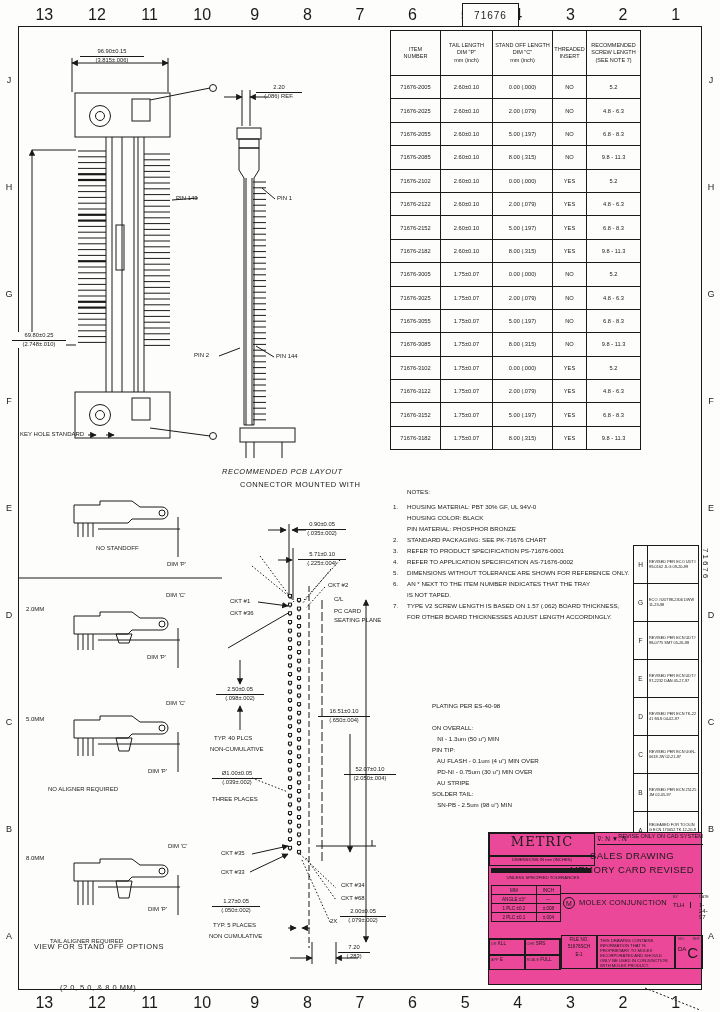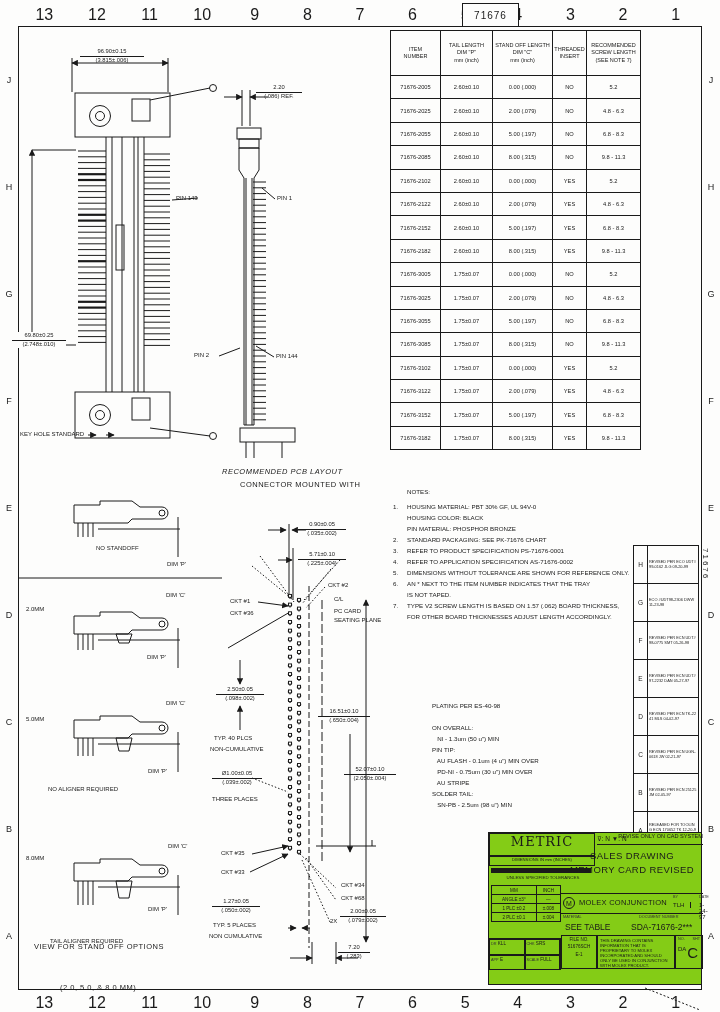--- a/index.html
+++ b/index.html
@@ -30,21 +30,21 @@
   #notes .nn{width:14px;flex:none;}
   #plating{position:absolute;left:432px;top:700px;width:210px;font-size:6.2px;}
   #plating div{line-height:11px;white-space:pre;}
   
   #revs{position:absolute;left:633px;top:545px;width:66px;border-collapse:collapse;border:1.2px solid #1a1a1a;}
   #revs td{border:0.9px solid #1a1a1a;padding:0;}
   #revs .rl{width:13px;font-size:6.5px;text-align:center;}
   #revs .rd{font-size:3.9px;line-height:1.25;padding:1px;word-break:break-all;white-space:normal;height:35px;}
   #revs .rh td{font-size:4.6px;text-align:center;height:12px;}
   
-  #tb{position:absolute;left:488px;top:832px;width:214px;height:153px;border:1.4px solid #1a1a1a;box-sizing:border-box;background:#84cc16;}
+  #tb{position:absolute;left:488px;top:832px;width:214px;height:153px;border:1.4px solid #1a1a1a;box-sizing:border-box;background:#ec4899;}
   #tb *{box-sizing:border-box;}
   .tbx{position:absolute;border:0.9px solid #1a1a1a;}
   .metric{font-family:"DejaVu Serif",serif;font-size:13px;text-align:center;letter-spacing:1px;}
   .tolt{border-collapse:collapse;position:absolute;}
   .tolt td{border:0.8px solid #1a1a1a;font-size:4.6px;text-align:center;padding:0 1px;height:9px;}
   .title-lines{position:absolute;text-align:center;font-size:9.5px;line-height:1.45;letter-spacing:.4px;width:100%;}
   .tiny{font-size:4.2px;line-height:1.2;}
   .lab{font-size:3.8px;color:#333;}
   .dots{position:absolute;width:8px;
         background-image:radial-gradient(circle at 4px 4px,#fdfdfc 0.8px,#1a1a1a 1.1px 2.2px,transparent 2.6px);
@@ -821,26 +821,20 @@
 
     <div style="position:absolute;left:72px;top:60px;width:142px;height:20px;border-top:0.9px solid #1a1a1a;">
       <span style="position:absolute;left:2px;top:3px;width:12px;height:12px;border:1.2px solid #1a1a1a;border-radius:50%;font-size:7px;text-align:center;line-height:12px;">M</span>
       <span style="position:absolute;left:18px;top:4px;font-size:7.5px;letter-spacing:.3px;">MOLEX CONJUNCTION</span>
       <span class="lab" style="position:absolute;left:112px;top:1px;">BY</span>
       <span style="position:absolute;left:112px;top:8px;font-size:6px;border-right:0.9px solid #1a1a1a;padding-right:6px;">TLH</span>
       <span class="lab" style="position:absolute;left:138px;top:1px;">DATE</span>
       <span style="position:absolute;left:138px;top:8px;font-size:6px;">1-24-97</span>
     </div>
 
-    <div style="position:absolute;left:72px;top:80px;width:142px;height:22px;border-top:0.9px solid #1a1a1a;">
-      <span class="lab" style="position:absolute;left:2px;top:1px;">MATERIAL</span>
-      <span style="position:absolute;left:4px;top:8px;font-size:8.5px;">SEE TABLE</span>
-      <span class="lab" style="position:absolute;left:78px;top:1px;">DOCUMENT NUMBER</span>
-      <span style="position:absolute;left:70px;top:8px;font-size:8.5px;">SDA-71676-2***</span>
-    </div>
 
     <div style="position:absolute;left:0;top:105px;width:72px;height:32px;border-top:0.9px solid #1a1a1a;border-right:0.9px solid #1a1a1a;display:grid;grid-template-columns:1fr 1fr;">
 
         <div style="border:0.4px solid #1a1a1a;font-size:4.6px;padding:1px;">
           <span class="lab">DR</span> <span>KLL</span>
         </div>
 
         <div style="border:0.4px solid #1a1a1a;font-size:4.6px;padding:1px;">
           <span class="lab">CHK</span> <span>SRS</span>
         </div>

